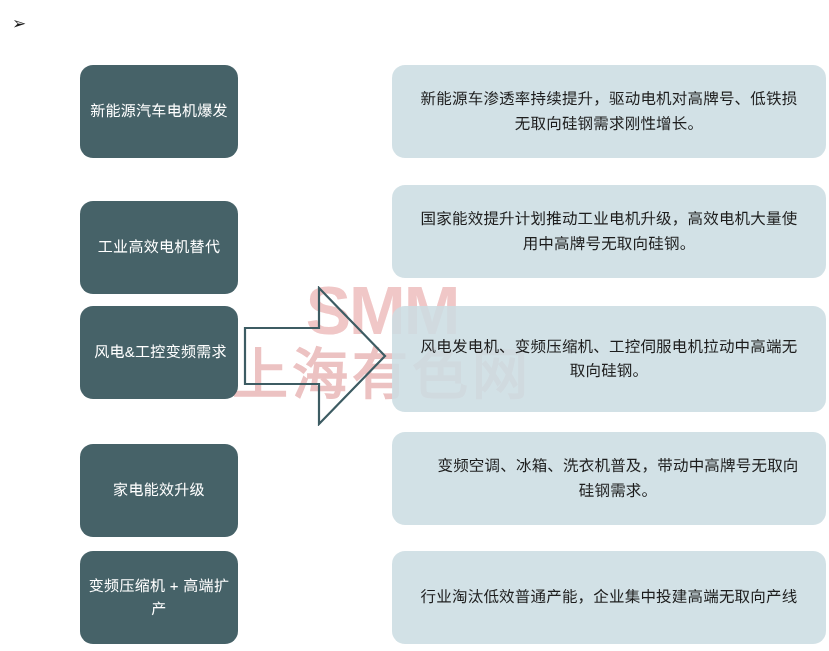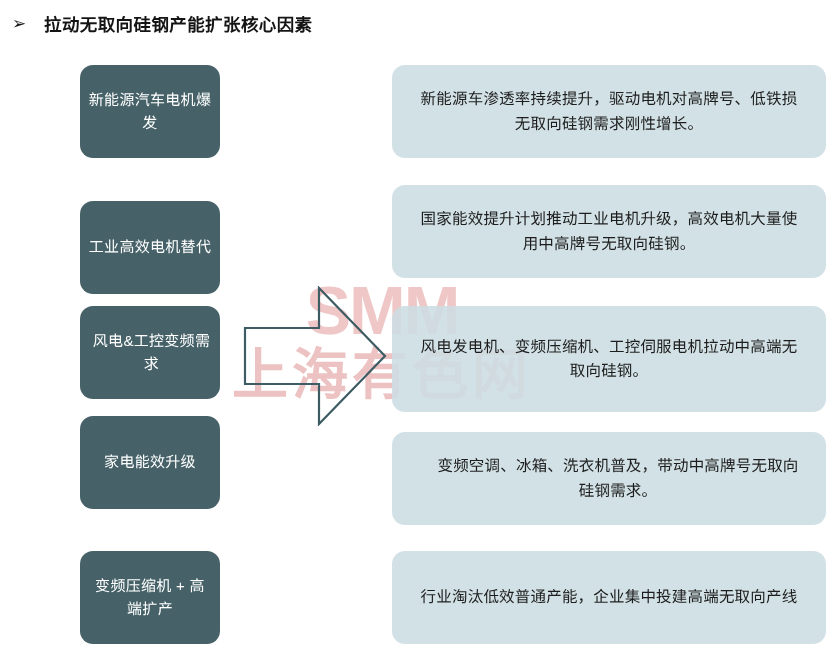--- a/index.html
+++ b/index.html
@@ -70,21 +70,21 @@
   }
   .row {
     position: absolute;
     left: 0;
     width: 829px;
     display: block;
   }
   .factor-box {
     position: absolute;
     left: 80px;
-    width: 140px;
+    width: 158px;
     background: rgba(56,86,92,0.93);
     border-radius: 13px;
     color: #ffffff;
     display: flex;
     align-items: center;
     justify-content: center;
     text-align: center;
     font-size: 15px;
     line-height: 1.52;
     letter-spacing: 0.3px;
@@ -127,21 +127,20 @@
 
 <div id="watermark">
   <svg viewBox="0 0 420 122" xmlns="http://www.w3.org/2000/svg" aria-hidden="true">
     <text id="wm-primary" x="210" y="52" text-anchor="middle" font-family="Liberation Sans, DejaVu Sans, sans-serif" font-size="68" font-weight="700" letter-spacing="-2" fill="#e8a6a6" opacity="0.62">SMM</text>
     <text id="wm-secondary" x="210" y="112" text-anchor="middle" font-family="DejaVu Sans, Liberation Sans, sans-serif" font-size="56" font-weight="700" letter-spacing="4" fill="#e09a9a" opacity="0.60">上海有色网</text>
   </svg>
 </div>
 
 <div id="title-row">
   <span id="title-bullet">➢</span>
-  <span id="title-text">拉动无取向硅钢产能扩张核心因素</span>
 </div>
 
 <div id="diagram">
 
   <div class="row">
     <div class="factor-box" style="top:19px;height:93px;">
       <span class="box-text">新能源汽车电机爆发</span>
     </div>
     <div class="detail-box" style="top:19px;height:93px;">
       <span class="box-text">新能源车渗透率持续提升，驱动电机对高牌号、低铁损无取向硅钢需求刚性增长。</span>
@@ -160,21 +159,21 @@
   <div class="row">
     <div class="factor-box" style="top:260px;height:93px;padding-left:11px;">
       <span class="box-text">风电&amp;工控变频需求</span>
     </div>
     <div class="detail-box" style="top:260px;height:106px;">
       <span class="box-text">风电发电机、变频压缩机、工控伺服电机拉动中高端无取向硅钢。</span>
     </div>
   </div>
 
   <div class="row">
-    <div class="factor-box" style="top:370px;height:93px;text-align:center;">
+    <div class="factor-box" style="top:398px;height:93px;text-align:center;">
       <span class="box-text">家电能效升级</span>
     </div>
     <div class="detail-box" style="top:386px;height:93px;padding-left:42px;">
       <span class="box-text">变频空调、冰箱、洗衣机普及，带动中高牌号无取向硅钢需求。</span>
     </div>
   </div>
 
   <div class="row">
     <div class="factor-box" style="top:505px;height:93px;">
       <span class="box-text">变频压缩机 + 高端扩产</span>

